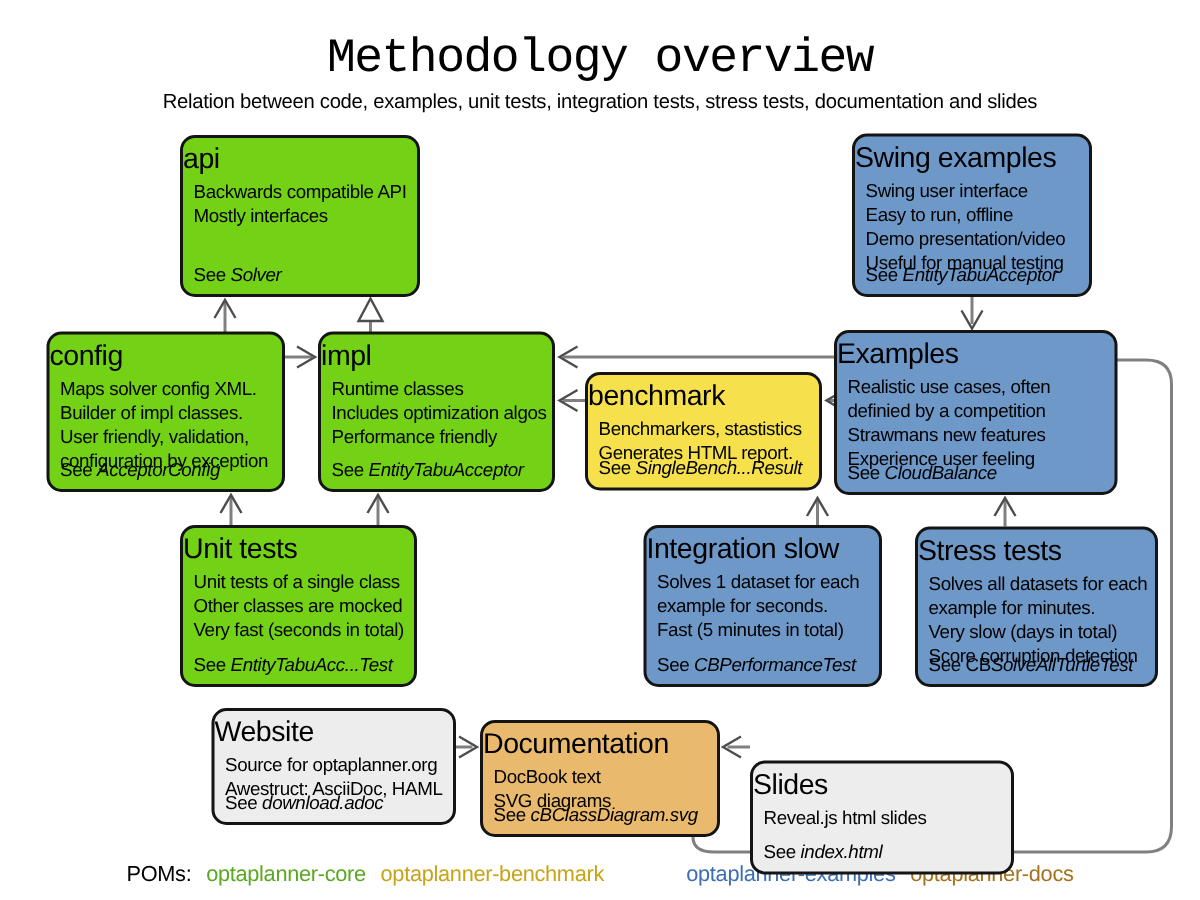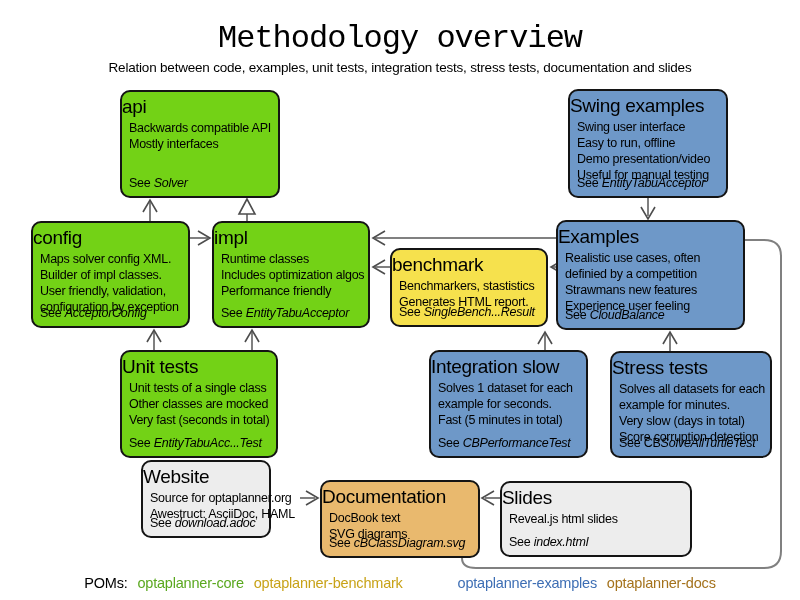--- a/index.html
+++ b/index.html
@@ -169,39 +169,39 @@
     <div class="box-title">Stress tests</div>
     <div class="box-body">
       <div class="line">Solves all datasets for each</div>
       <div class="line">example for minutes.</div>
       <div class="line">Very slow (days in total)</div>
       <div class="line">Score corruption detection</div>
     </div>
     <div class="see"><span>See CB</span><i>SolveAllTurtleTest</i></div>
   </div>
 
-  <div class="box gray" style="left:141px;top:460px;width:130px;height:78px">
+  <div class="box gray" style="left:141px;top:472px;width:163px;height:78px">
     <div class="box-title">Website</div>
     <div class="box-body">
       <div class="line">Source for optaplanner.org</div>
       <div class="line">Awestruct: AsciiDoc, HAML</div>
     </div>
     <div class="see"><span>See </span><i>download.adoc</i></div>
   </div>
 
   <div class="box tan" style="left:320px;top:480px;width:160px;height:78px">
     <div class="box-title">Documentation</div>
     <div class="box-body">
       <div class="line">DocBook text</div>
       <div class="line">SVG diagrams</div>
     </div>
     <div class="see"><span>See </span><i>cBClassDiagram.svg</i></div>
   </div>
 
-  <div class="box gray" style="left:500px;top:481px;width:192px;height:76px">
+  <div class="box gray" style="left:500px;top:507px;width:176px;height:76px">
     <div class="box-title">Slides</div>
     <div class="box-body">
       <div class="line">Reveal.js html slides</div>
     </div>
     <div class="see"><span>See </span><i>index.html</i></div>
   </div>
 
   <div class="poms">
     <span>POMs:</span>
     <span style="color: rgb(90, 168, 31);">optaplanner-core</span>

